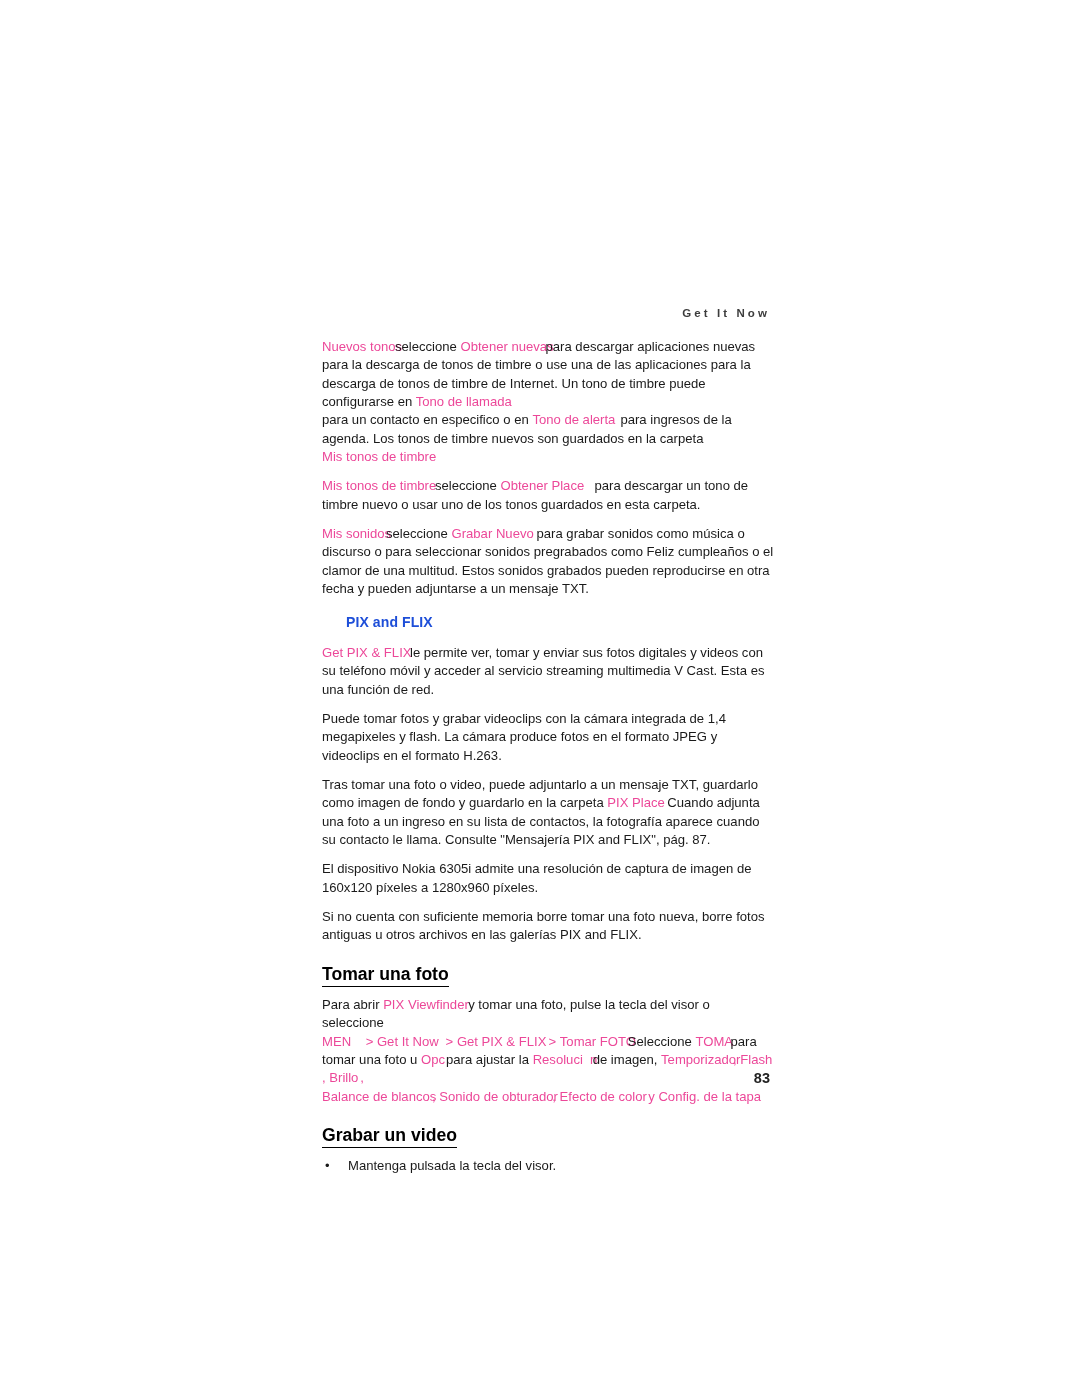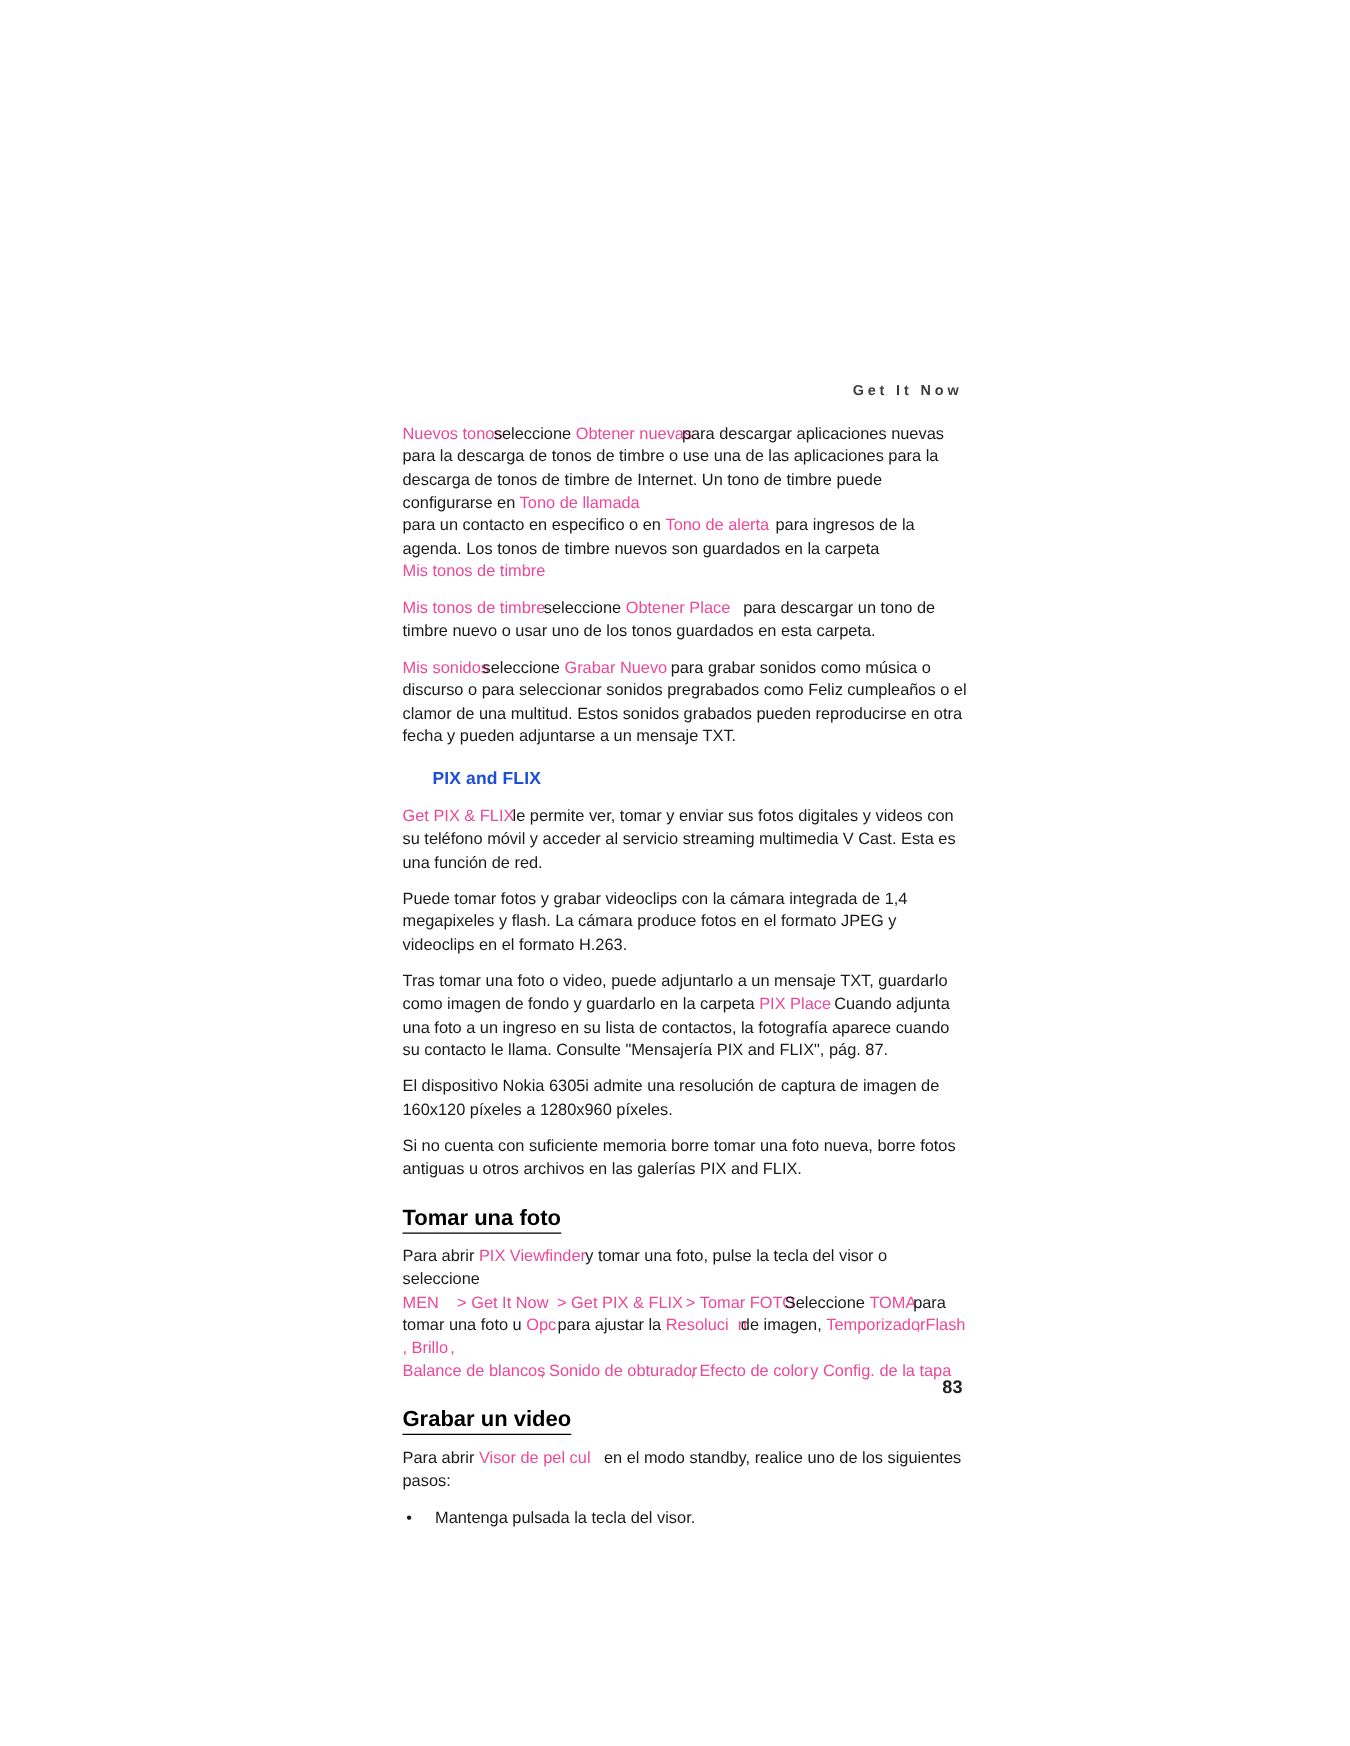--- a/index.html
+++ b/index.html
@@ -115,21 +115,21 @@
     top: 0;
     font-size: 13px;
     line-height: 18.35px;
     color: #1a1a1a;
   }
 
   
   .folio {
     position: absolute;
     left: 322px;
-    top: 1102px;
+    top: 1070px;
     width: 448px;
     text-align: right;
     font-size: 14.5px;
     font-weight: bold;
     color: #222;
   }
 </style>
 </head>
 <body>
 
@@ -157,21 +157,20 @@
 
     <p class="para wrapped">Si no cuenta con suficiente memoria borre tomar una foto nueva, borre fotos antiguas u otros archivos en las galerías PIX and FLIX.</p>
 
     <h3 class="h-sub"><span class="rule">Tomar una foto</span></h3>
 
     <p class="para wrapped"><span>Para abrir </span><span class="sq" style="width:85px"><span class="term-inline">PIX Viewfinder</span></span><span>y tomar una foto, pulse la tecla del visor o seleccione</span><br><span class="sq" style="width:40px"><span class="term-inline">MEN</span></span><span class="term-inline"> &gt; </span><span class="sq" style="width:65px"><span class="term-inline">Get It Now</span></span><span class="term-inline"> &gt; </span><span class="sq" style="width:88px"><span class="term-inline">Get PIX &amp; FLIX</span></span><span class="term-inline"> &gt; </span><span class="sq" style="width:68px"><span class="term-inline">Tomar FOTO</span></span><span>Seleccione </span><span class="sq" style="width:35px"><span class="term-inline">TOMA</span></span><span>para tomar una foto u </span><span class="sq" style="width:25px"><span class="term-inline">Opc</span></span><span>para ajustar la </span><span class="sq" style="width:60px"><span class="term-inline">Resoluci  n</span></span><span>de imagen, </span><span class="sq" style="width:72px"><span class="term-inline">Temporizador</span></span><span class="term-inline">, </span><span class="sq" style="width:31px"><span class="term-inline">Flash</span></span><span class="term-inline">, </span><span class="sq" style="width:31px"><span class="term-inline">Brillo</span></span><span class="term-inline">, </span><br><span class="sq" style="width:110px"><span class="term-inline">Balance de blancos</span></span><span class="term-inline">, </span><span class="sq" style="width:113px"><span class="term-inline">Sonido de obturador</span></span><span class="term-inline">, </span><span class="sq" style="width:85px"><span class="term-inline">Efecto de color</span></span><span class="term-inline"> y </span><span class="term-inline">Config. de la tapa</span></p>
 
 
     <h3 class="h-sub"><span class="rule">Grabar un video</span></h3>
 
-    <p class="para wrapped"><span>Para abrir </span><span class="sq" style="width:100px"><span class="term-inline">Visor de pel cul</span></span><span>en el modo standby, realice uno de los siguientes pasos:</span></p>
 
     <ul class="bullets">
       <li><span class="dot">•</span><span>Mantenga pulsada la tecla del visor.</span></li>
     </ul>
 
   </div>
 
   <div class="folio">83</div>
 
 </div>

